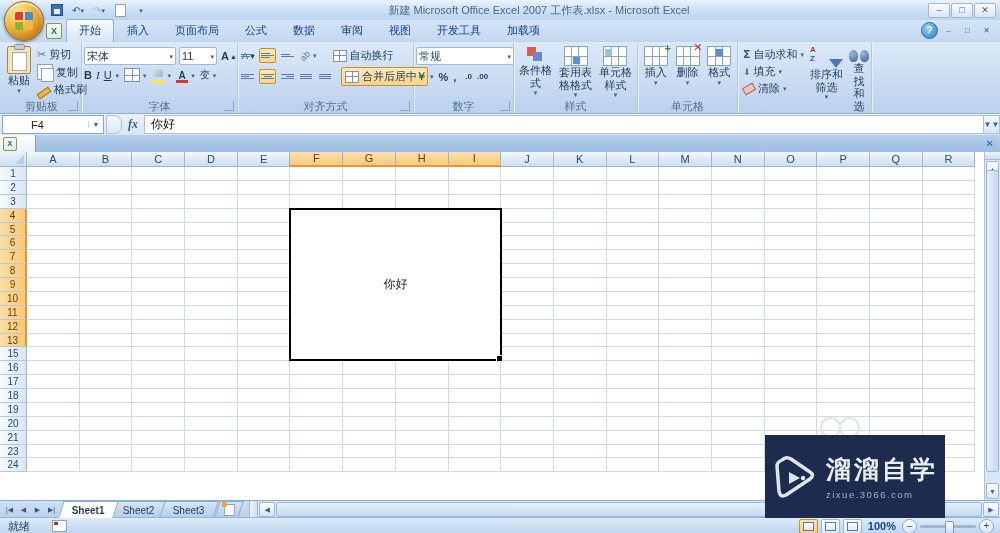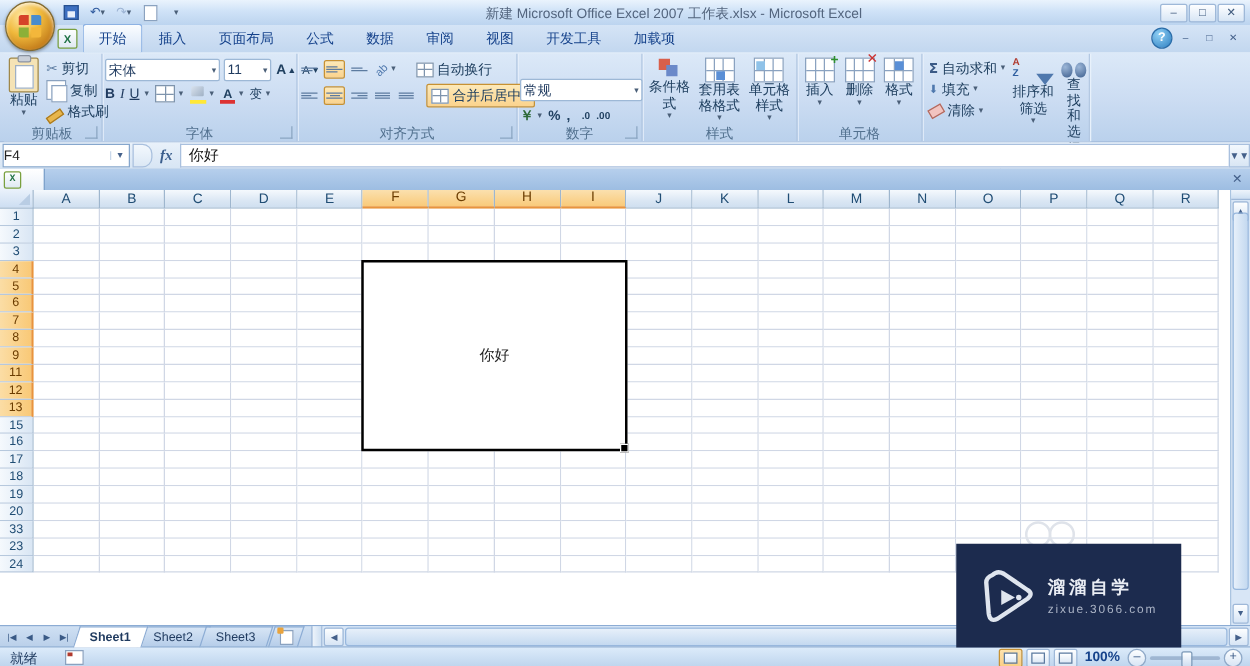--- a/index.html
+++ b/index.html
@@ -83,21 +83,21 @@
   .cells-ico .x{position:absolute;right:-4px;top:-6px;color:#c33;font-weight:bold;font-size:11px;}
   .cells-ico .blue{position:absolute;left:8px;top:10px;width:7px;height:7px;background:#5a8fd6;}
   .cond-ico{width:22px;height:18px;position:relative;}
   .cond-ico i{position:absolute;width:9px;height:9px;}
   .cond-ico i:nth-child(1){left:2px;top:1px;background:#d95f4b;}
   .cond-ico i:nth-child(2){left:8px;top:6px;background:#6b89c9;}
 
   
   #formulabar{top:114px;height:21px;background:linear-gradient(#e9f1fa,#d7e5f4);border-bottom:1px solid #9fb9d6;display:flex;align-items:center;}
   #namebox{width:100px;height:17px;background:#fff;border:1px solid #86a7cd;margin-left:2px;display:flex;align-items:center;}
-  #namebox .nb-text{flex:1;color:#222;}
+  #namebox .nb-text{flex:1;padding-left:28px;color:#222;}
   #namebox .nb-arrow{width:14px;color:#44608a;font-size:7px;text-align:center;border-left:1px solid #c9d8ea;}
   .fx-sep{width:14px;height:17px;background:linear-gradient(#f3f8fd,#dce8f5);border:1px solid #a9c0de;border-radius:0 8px 8px 0;margin-left:2px;}
   #fx-btn{width:22px;text-align:center;font-style:italic;font-weight:bold;color:#3b5e8d;font-family:"Liberation Serif","DejaVu Serif",serif;font-size:12px;}
   #formula-input{flex:1;height:17px;background:#fff;border:1px solid #a9c0de;border-right:none;display:flex;align-items:center;padding-left:6px;color:#111;font-size:12px;}
   #fb-expand{width:15px;height:17px;background:linear-gradient(#f3f8fd,#d9e6f4);border:1px solid #a9c0de;color:#44608a;font-size:8px;display:flex;align-items:center;justify-content:center;}
 
   
   #doctab{top:135px;height:17px;background:linear-gradient(#b6cfec,#9dbde2);border-bottom:1px solid #7fa3cc;display:flex;align-items:stretch;}
   #doc-tab-item{background:linear-gradient(#ffffff,#eaf1fa);border-right:1px solid #7fa3cc;display:flex;align-items:center;padding:0 14px 0 3px;font-weight:bold;font-size:11px;color:#222;font-family:"Liberation Mono","DejaVu Sans Mono",monospace;}
   .xl-ico{width:12px;height:12px;margin-right:4px;background:linear-gradient(#fdfefe,#dfe9f2);border:1px solid #7aa03f;border-radius:2px;color:#217346;font-size:8px;font-weight:bold;display:flex;align-items:center;justify-content:center;}
@@ -150,21 +150,21 @@
   #zoom-label{color:#15428b;font-weight:bold;margin:0 3px;}
   .zoom-btn{width:13px;height:13px;border-radius:50%;border:1px solid #8fa9c8;background:linear-gradient(#fdfeff,#d7e5f5);color:#3a5a86;font-size:10px;line-height:11px;text-align:center;}
   #zoom-track{width:56px;height:3px;background:#9fb6d2;border-radius:2px;position:relative;}
   #zoom-handle{position:absolute;left:25px;top:-4px;width:7px;height:11px;background:linear-gradient(#fdfeff,#cfdff2);border:1px solid #7f9bb8;border-radius:2px;}
 
   
   #decor-circles{position:absolute;left:820px;top:417px;display:flex;}
   #decor-circles i{width:17px;height:17px;border:2px solid #dfe3ea;border-radius:50%;margin-right:-2px;background:transparent;}
   #watermark{position:absolute;left:765px;top:435px;width:180px;height:83px;background:#1c2b4e;display:flex;align-items:center;justify-content:center;gap:10px;z-index:30;}
   #wm-logo{flex:0 0 auto;}
-  #wm-text .wm-title{color:#e9edf4;font-size:14px;font-weight:bold;letter-spacing:3px;}
+  #wm-text .wm-title{color:#e9edf4;font-size:25px;font-weight:bold;letter-spacing:3px;}
   #wm-text .wm-sub{color:#aab3c5;font-size:9.5px;letter-spacing:1.5px;margin-top:3px;}
 </style>
 </head>
 <body>
 
 <div class="band" id="titlebar">
   <div class="qat">
     <div class="qat-btn">
         <span class="disk"></span>
       </div>
@@ -379,21 +379,21 @@
       </div>
     </div>
     <div class="grp-foot">
         <span>对齐方式</span>
         <span class="launcher"></span>
       </div>
   </div>
 
   <div class="grp" style="width:100px">
     <div class="grp-body" style="flex-direction:column;gap:4px;width:100%">
-      <div class="combo" style="width:92px;margin-top:19px">
+      <div class="combo" style="width:92px;margin-top:3px">
           <span>常规</span>
           <span class="dd">▾</span>
         </div>
       <div style="display:flex;gap:5px;align-items:center;">
         <div class="smallbtn" style="padding:0">
             <span style="color:#2f6b3a;font-weight:bold">￥</span>
             <span class="dd">▾</span>
           </div>
         <div class="smallbtn" style="padding:0">
             <b>%</b>
@@ -743,20 +743,41 @@
         <div class="cell"></div>
         <div class="cell"></div>
         <div class="cell"></div>
         <div class="cell"></div>
         <div class="cell"></div>
         <div class="cell"></div>
         <div class="cell"></div>
         <div class="cell"></div>
       </div>
       <div class="grid-row">
+        <div class="row-h sel">10</div>
+        <div class="cell"></div>
+        <div class="cell"></div>
+        <div class="cell"></div>
+        <div class="cell"></div>
+        <div class="cell"></div>
+        <div class="cell"></div>
+        <div class="cell"></div>
+        <div class="cell"></div>
+        <div class="cell"></div>
+        <div class="cell"></div>
+        <div class="cell"></div>
+        <div class="cell"></div>
+        <div class="cell"></div>
+        <div class="cell"></div>
+        <div class="cell"></div>
+        <div class="cell"></div>
+        <div class="cell"></div>
+        <div class="cell"></div>
+      </div>
+      <div class="grid-row">
         <div class="row-h sel">11</div>
         <div class="cell"></div>
         <div class="cell"></div>
         <div class="cell"></div>
         <div class="cell"></div>
         <div class="cell"></div>
         <div class="cell"></div>
         <div class="cell"></div>
         <div class="cell"></div>
         <div class="cell"></div>
@@ -932,21 +953,21 @@
         <div class="cell"></div>
         <div class="cell"></div>
         <div class="cell"></div>
         <div class="cell"></div>
         <div class="cell"></div>
         <div class="cell"></div>
         <div class="cell"></div>
         <div class="cell"></div>
       </div>
       <div class="grid-row">
-        <div class="row-h">33</div>
+        <div class="row-h">21</div>
         <div class="cell"></div>
         <div class="cell"></div>
         <div class="cell"></div>
         <div class="cell"></div>
         <div class="cell"></div>
         <div class="cell"></div>
         <div class="cell"></div>
         <div class="cell"></div>
         <div class="cell"></div>
         <div class="cell"></div>

